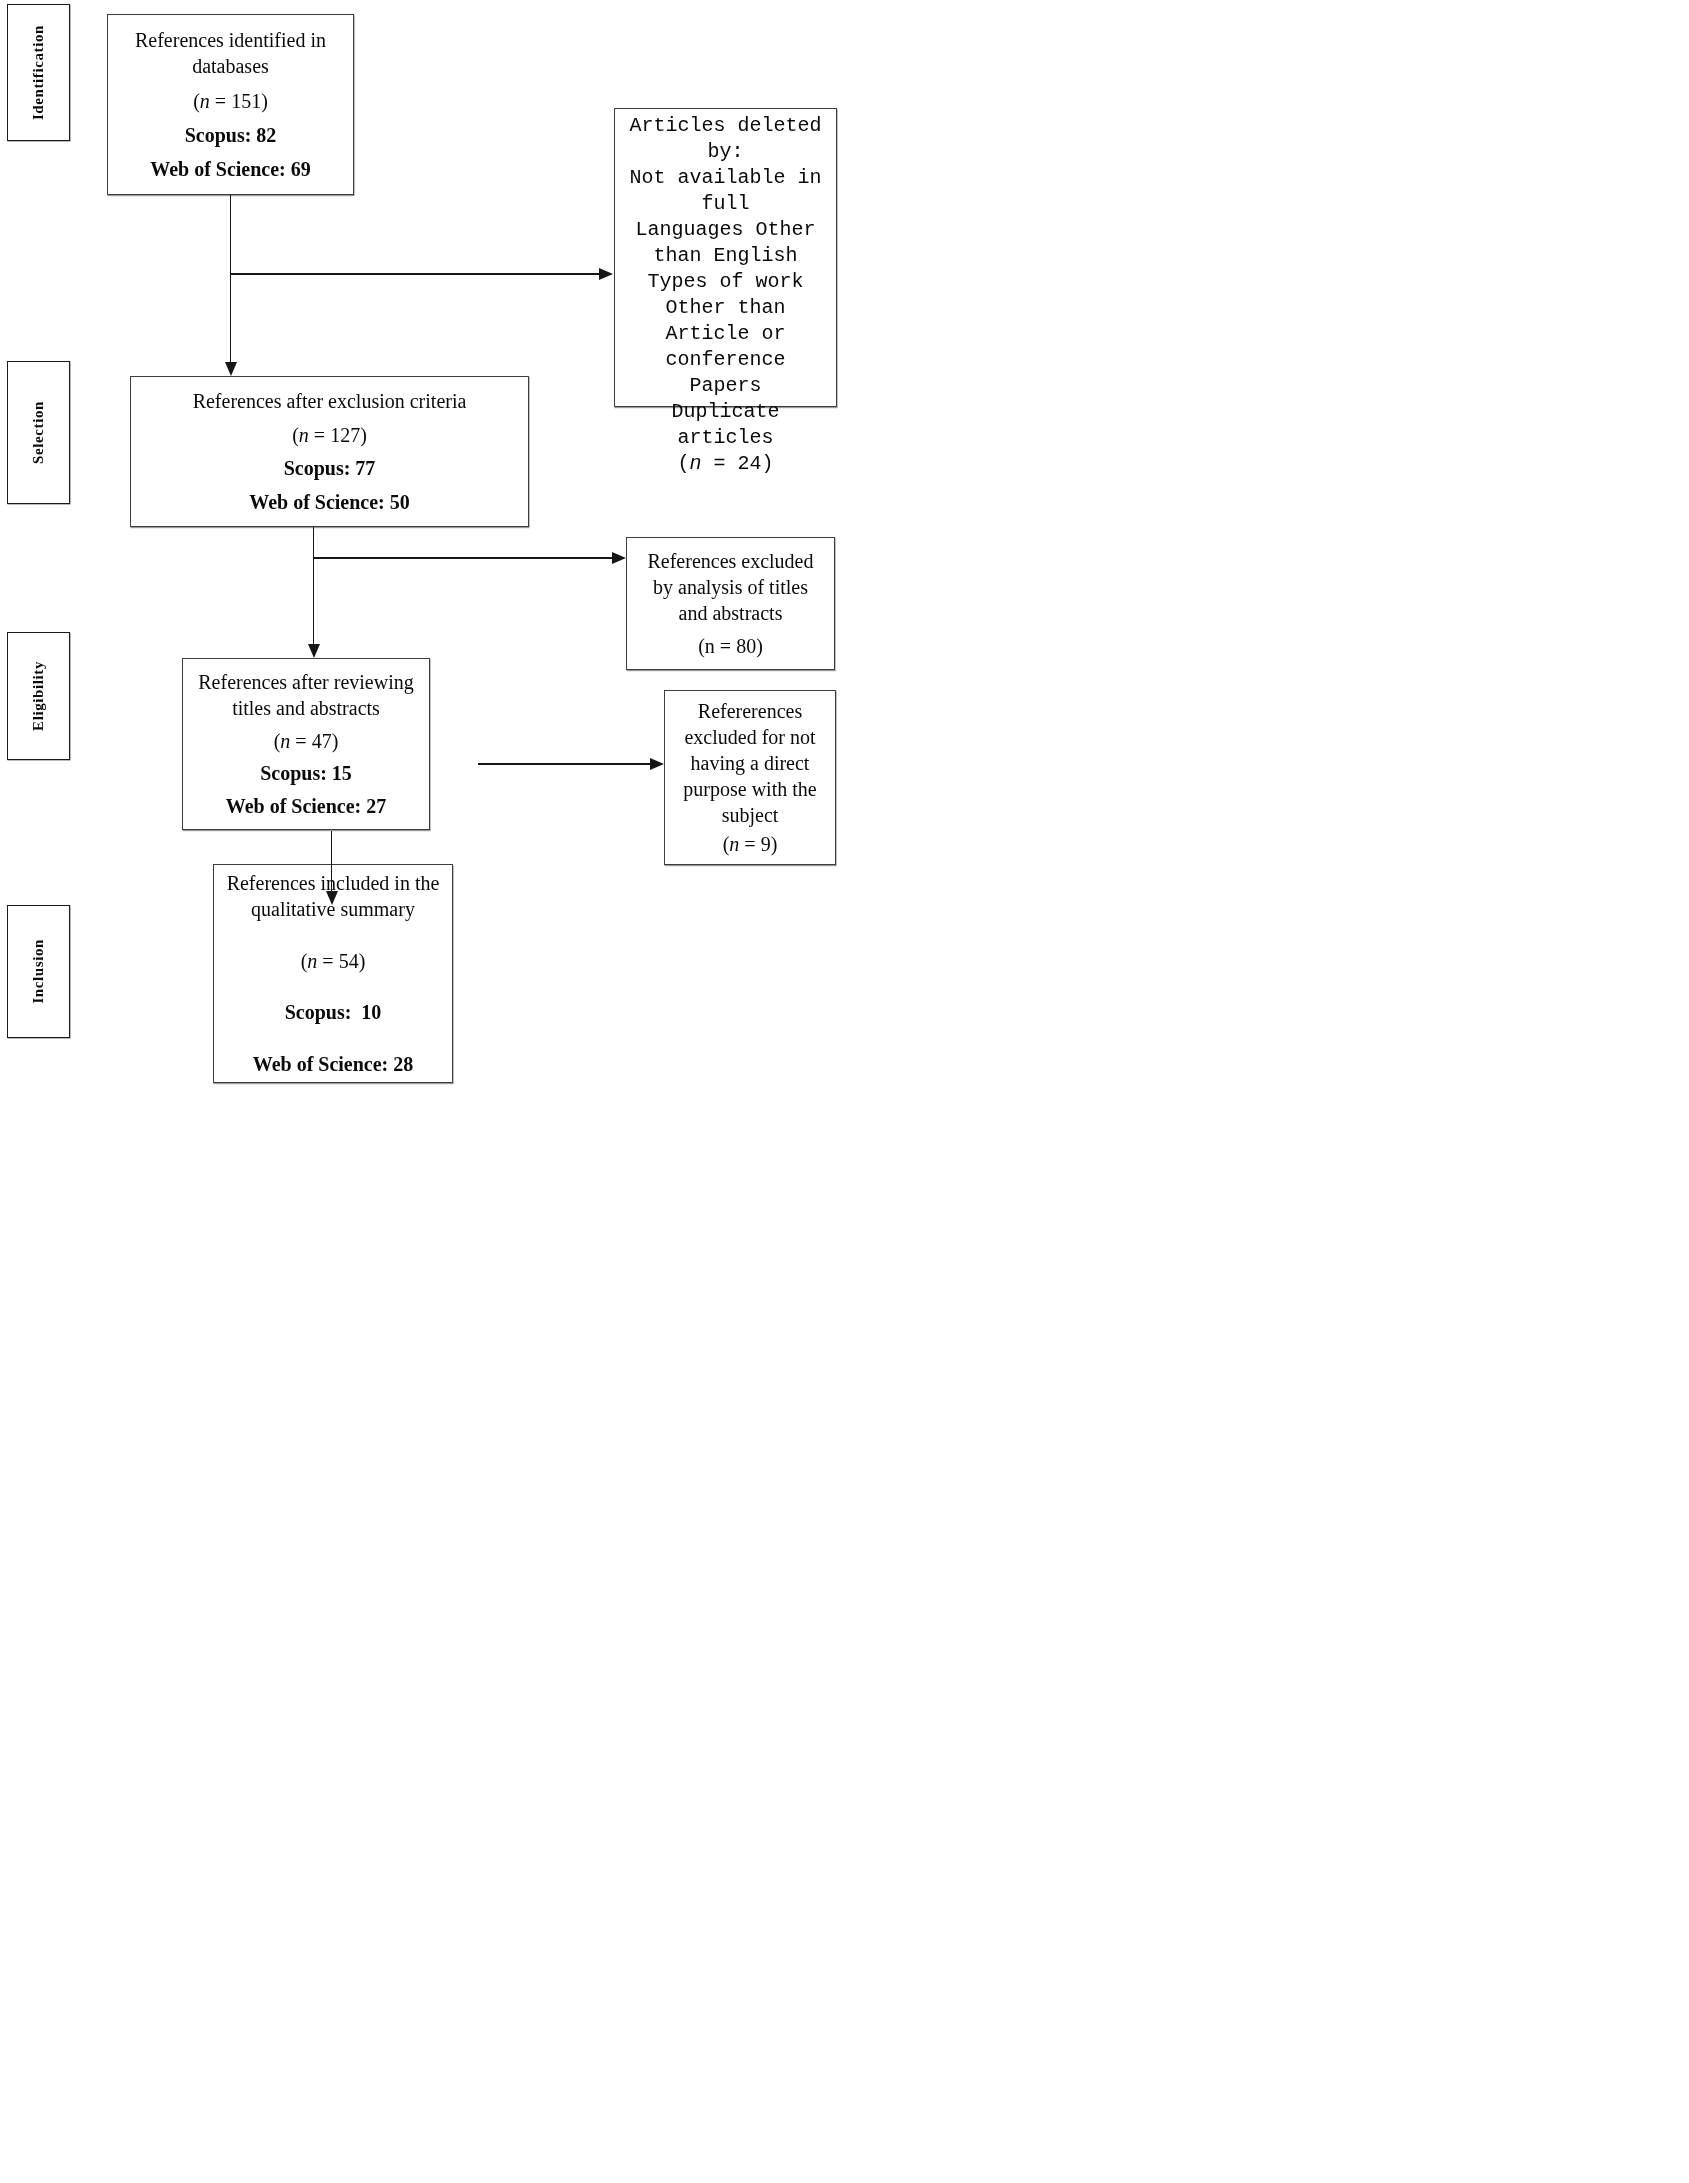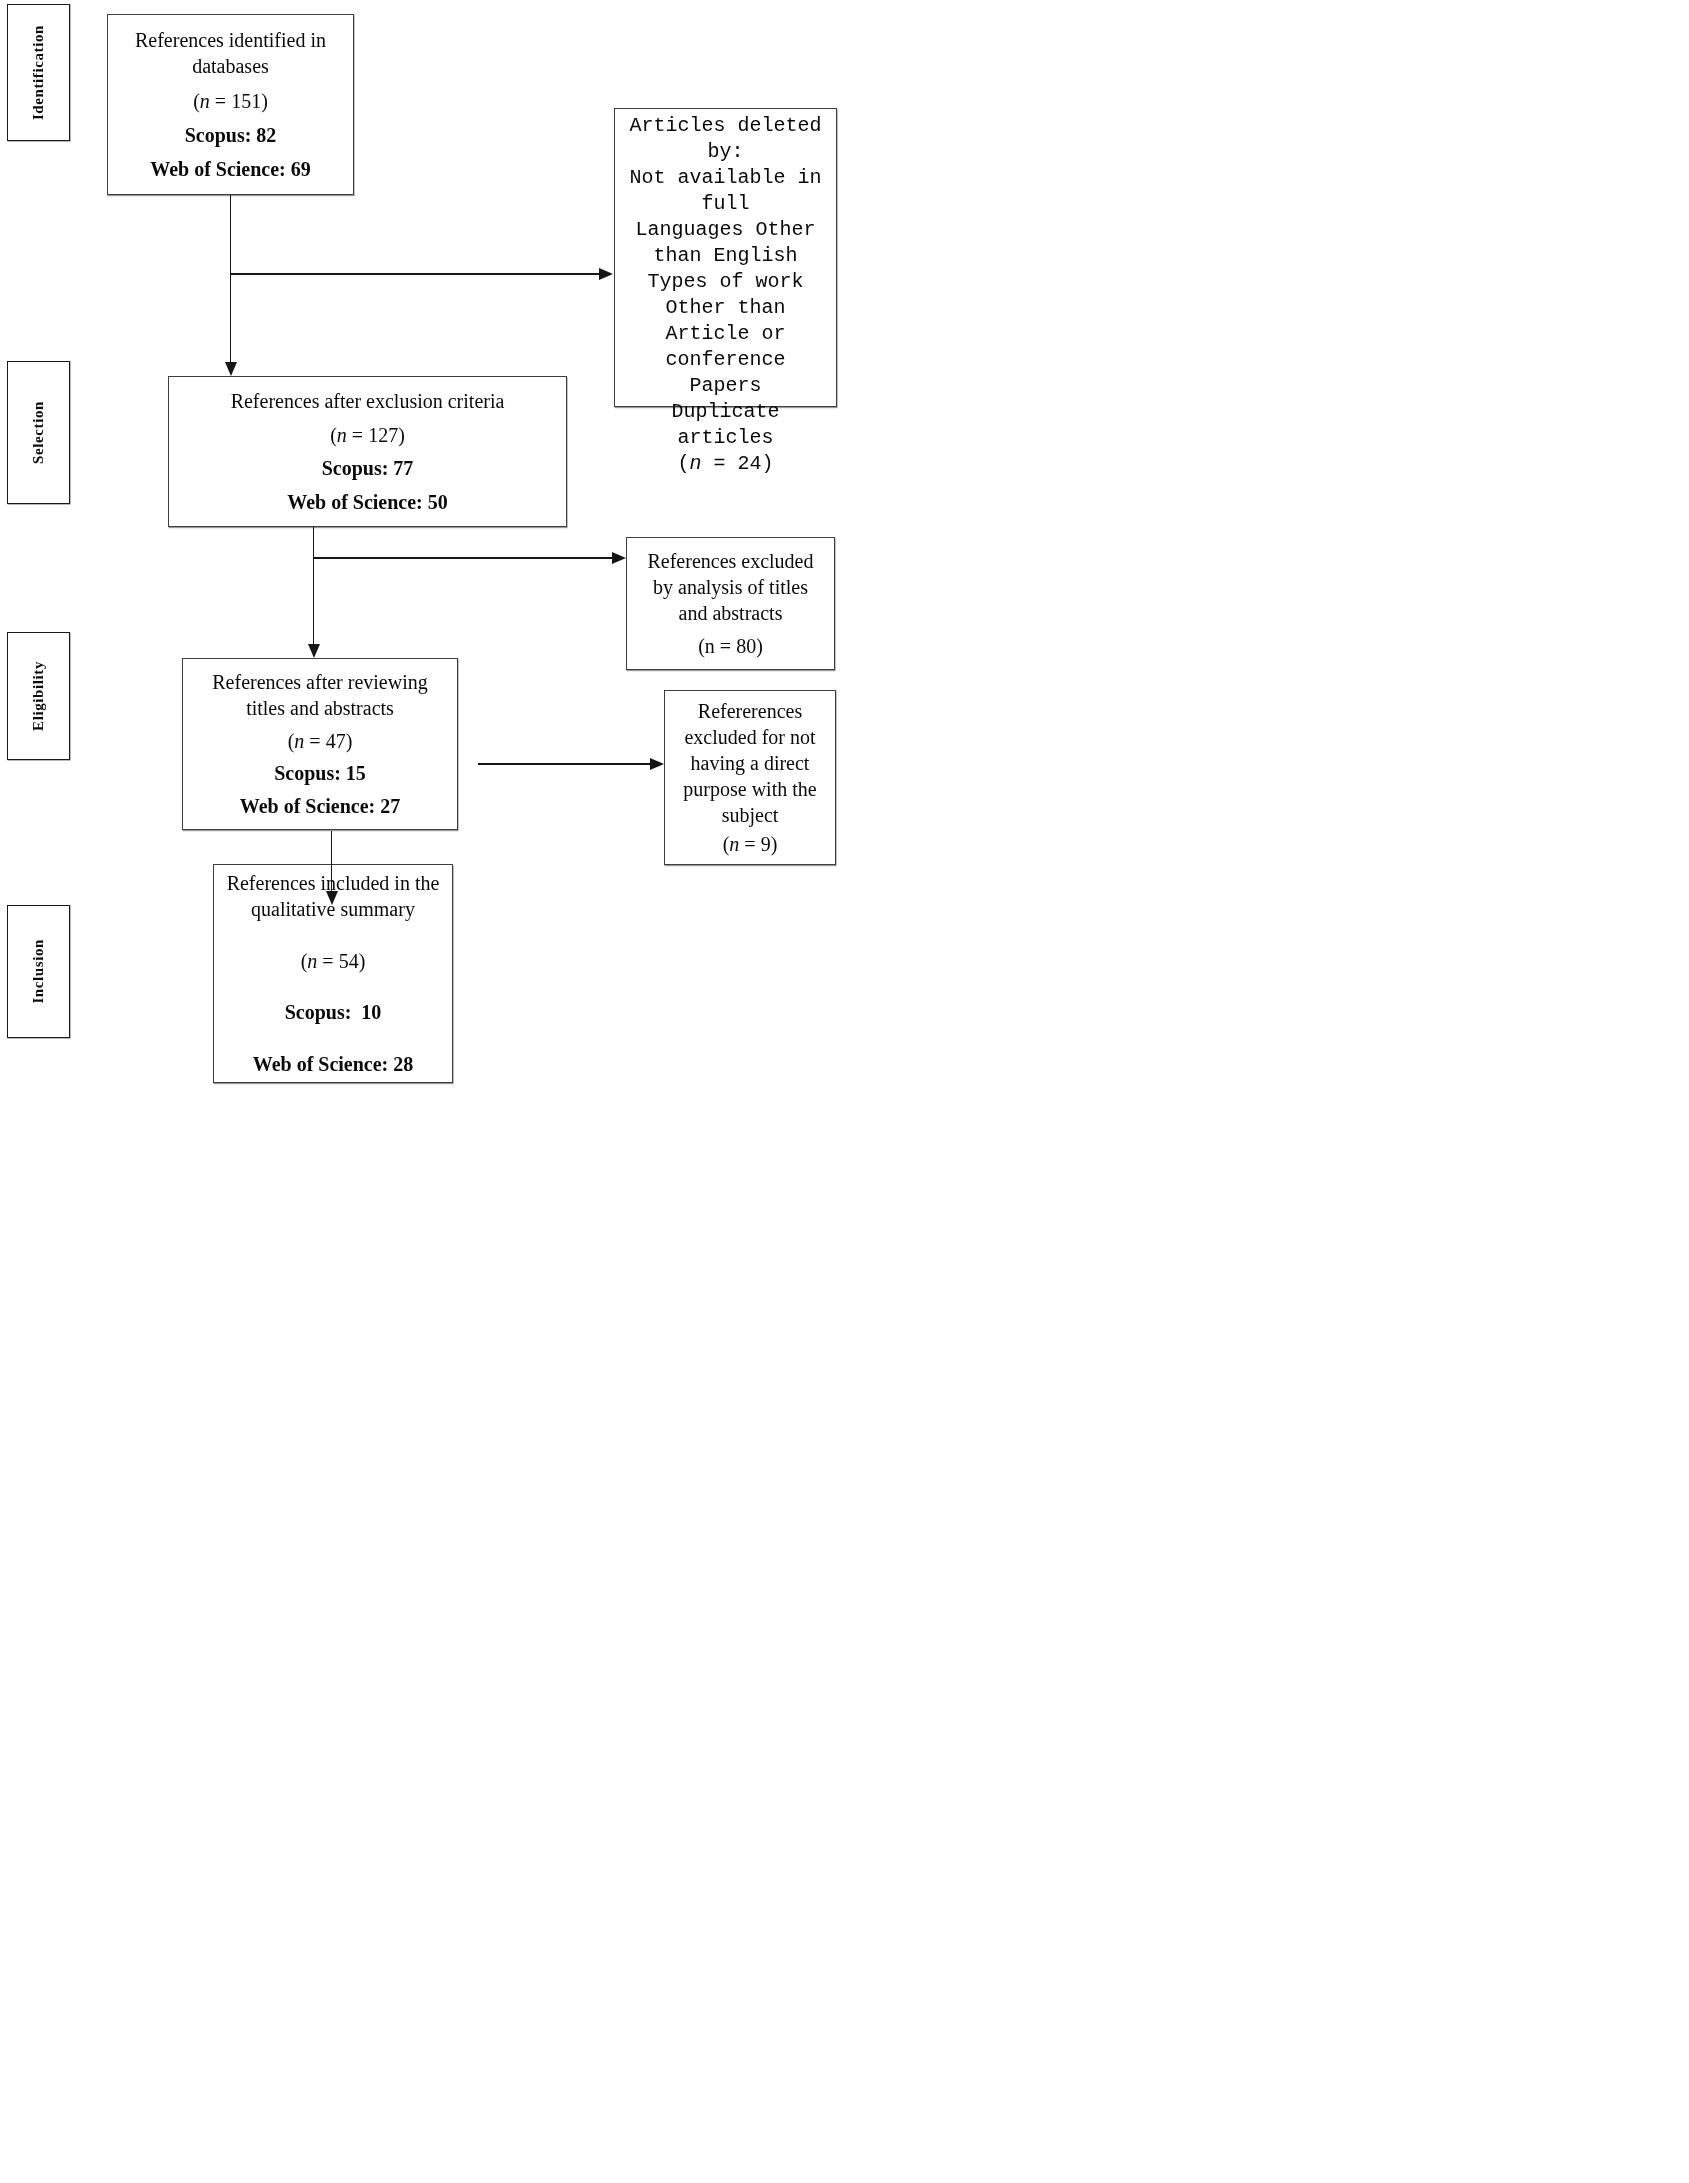--- a/index.html
+++ b/index.html
@@ -57,22 +57,22 @@
   }
   .flow-box { padding: 3.6px 8.3px; }
   .side-box { padding: 3.6px 12px; }
 
   .bx-title, .bx-item, .bx-n { margin: 0; }
   .bx-stat { margin: 0; font-weight: bold; white-space: pre-wrap; }
   .n-var { font-style: italic; }
   .n-upright .n-var { font-style: normal; }
 
   #box-identified { left: 107px; top: 14.3px;   width: 247px; height: 181px; }
-  #box-exclusion  { left: 130px; top: 376px;  width: 399px; height: 151px; margin-left: 38px; }
-  #box-reviewing  { left: 182px; top: 658px; width: 276px; height: 172px; }
+  #box-exclusion  { left: 130px; top: 376px;  width: 399px; height: 151px; }
+  #box-reviewing  { left: 182px; top: 658px; width: 248px; height: 172px; }
   #box-included   { left: 213px; top: 864px; width: 240px; height: 219px; gap: 24px; }
 
   #side-deleted            { left: 614px; top: 108px;  width: 223px; height: 299px; font-family: Liberation Mono, monospace; }
   #side-excluded-abstracts { left: 626px; top: 537px;  width: 209px; height: 133px; align-items: center; }
   #side-excluded-purpose   { left: 664px; top: 690px; width: 172px; height: 175px; padding: 3.6px 14.3px; }
 
   
   .vline {
     position: absolute;
     width: 1.2px;

